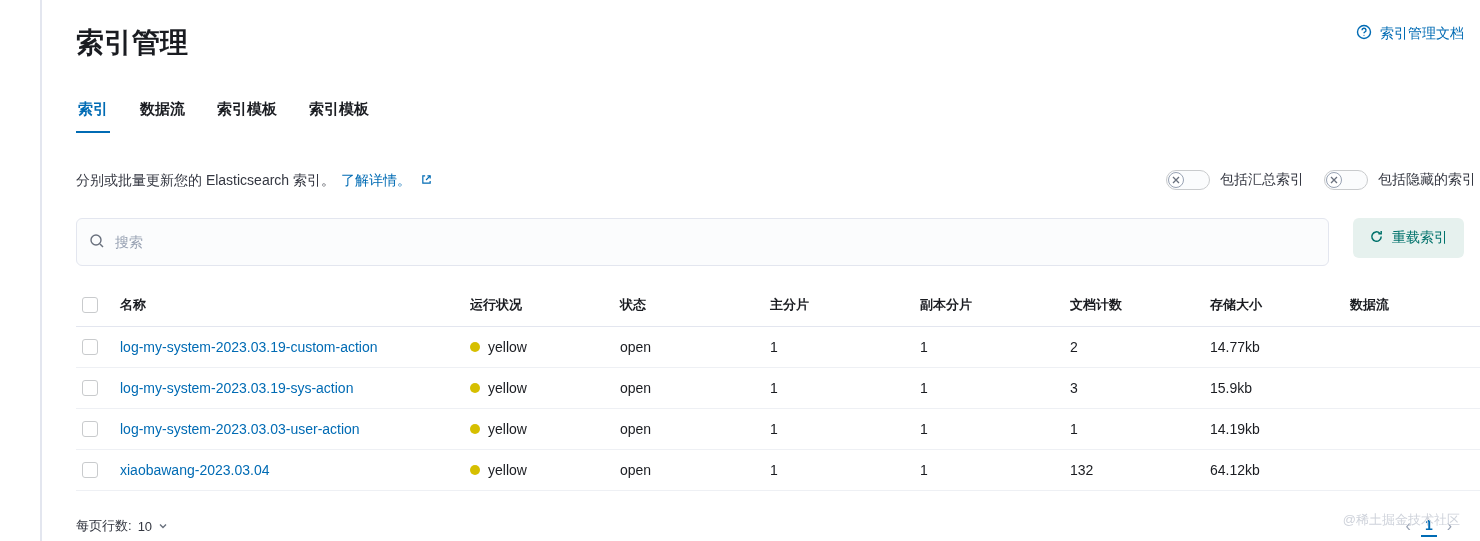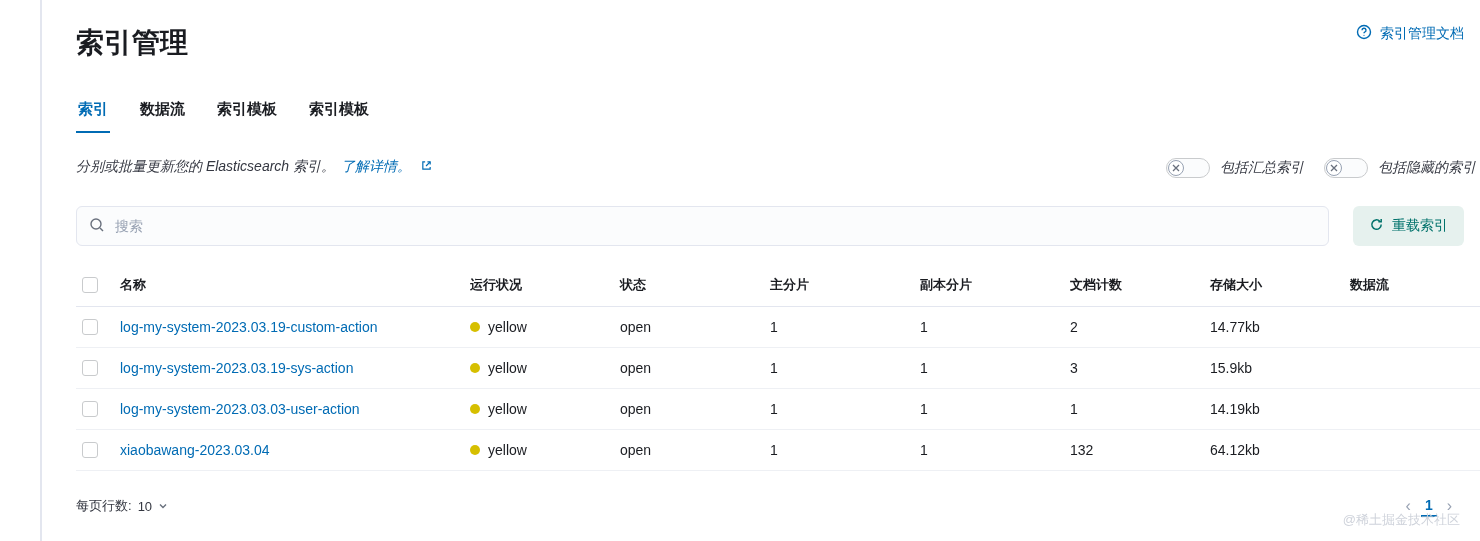--- a/index.html
+++ b/index.html
@@ -14,31 +14,31 @@
     }
     .edge-bar { position: absolute; left: 40px; top: 0; bottom: 0; width: 2px; background: #e3e6ef; }
     .content { padding: 24px 0 0 76px; }
     .header-row { display: flex; justify-content: space-between; align-items: flex-start; padding-right: 16px; }
     .page-title { font-size: 28px; font-weight: 700; color: #1a1c21; }
     .doc-link { display: inline-flex; align-items: center; gap: 8px; color: #006bb4; font-size: 14px; cursor: pointer; }
     .doc-link svg { width: 16px; height: 16px; }
     .tabs { display: flex; gap: 28px; margin-top: 28px; border-bottom: 1px solid transparent; }
     .tab { padding: 10px 2px 12px 2px; font-size: 15px; font-weight: 600; color: #1a1c21; cursor: pointer; border-bottom: 2px solid transparent; }
     .tab.active { color: #006bb4; border-bottom-color: #006bb4; }
-    .desc-row { display: flex; justify-content: space-between; align-items: flex-start; margin-top: 24px; padding-right: 4px; font-style: italic; }
+    .desc-row { display: flex; justify-content: space-between; align-items: flex-end; margin-top: 36px; padding-right: 4px; }
     .desc-text { color: #343741; font-size: 14px; }
     .learn-link { color: #006bb4; cursor: pointer; margin-left: 2px; }
     .ext-icon { color: #006bb4; font-size: 12px; margin-left: 6px; }
     .toggles { display: flex; gap: 20px; align-items: center; }
     .toggle-item { display: inline-flex; align-items: center; gap: 10px; font-size: 14px; color: #343741; cursor: pointer; }
     .switch { width: 44px; height: 20px; border-radius: 12px; border: 1px solid #c9cbcd; background: #fbfcfd; position: relative; }
     .switch-knob { position: absolute; left: 1px; top: 1px; width: 16px; height: 16px; border-radius: 50%; background: #fff; border: 1px solid #98a2b3; display: flex; align-items: center; justify-content: center; }
     .switch-knob svg { width: 10px; height: 10px; color: #69707d; }
     .search-row { display: flex; gap: 24px; margin-top: 28px; padding-right: 16px; align-items: stretch; }
-    .search-box { flex: 1; border: 1px solid #e3e6ef; border-radius: 6px; background: #fbfcfd; display: flex; align-items: center; padding: 0 12px; height: 40px; }
+    .search-box { flex: 1; border: 1px solid #e3e6ef; border-radius: 6px; background: #fbfcfd; display: flex; align-items: center; padding: 0 12px; height: 48px; }
     .search-box svg { width: 16px; height: 16px; color: #69707d; }
     .search-input { border: none; outline: none; background: transparent; font-size: 14px; color: #343741; margin-left: 10px; flex: 1; }
     .search-input::placeholder { color: #98a2b3; }
     .reload-btn { background: #e6f1ee; border: none; border-radius: 6px; padding: 0 16px; height: 40px; display: inline-flex; align-items: center; gap: 8px; color: #00726b; font-size: 14px; cursor: pointer; }
     .reload-btn svg { width: 15px; height: 15px; }
     .table { margin-top: 20px; width: 100%; border-collapse: collapse; }
     .table th { text-align: left; font-weight: 600; font-size: 13px; color: #1a1c21; padding: 10px 8px 12px 8px; border-bottom: 1px solid #e3e6ef; }
     .table td { padding: 12px 8px; font-size: 14px; border-bottom: 1px solid #eef0f4; }
     .table th:first-child, .table td:first-child { width: 36px; padding-left: 6px; }
     .checkbox { width: 16px; height: 16px; border: 1px solid #c9cbcd; border-radius: 3px; background: #fff; cursor: pointer; }

